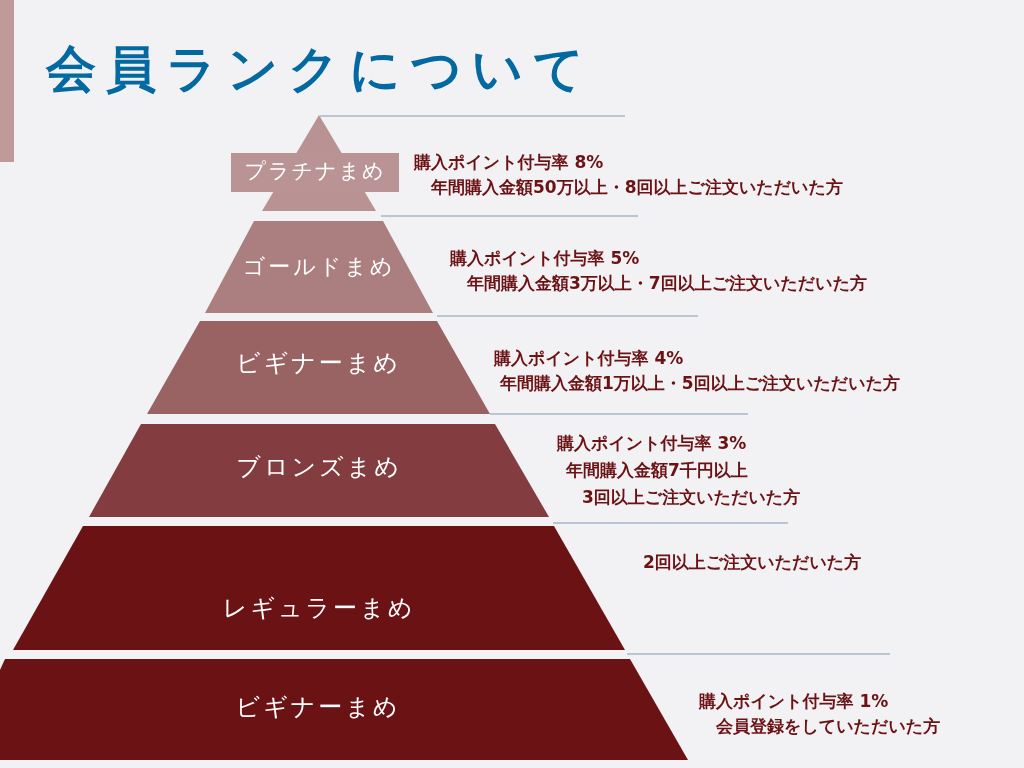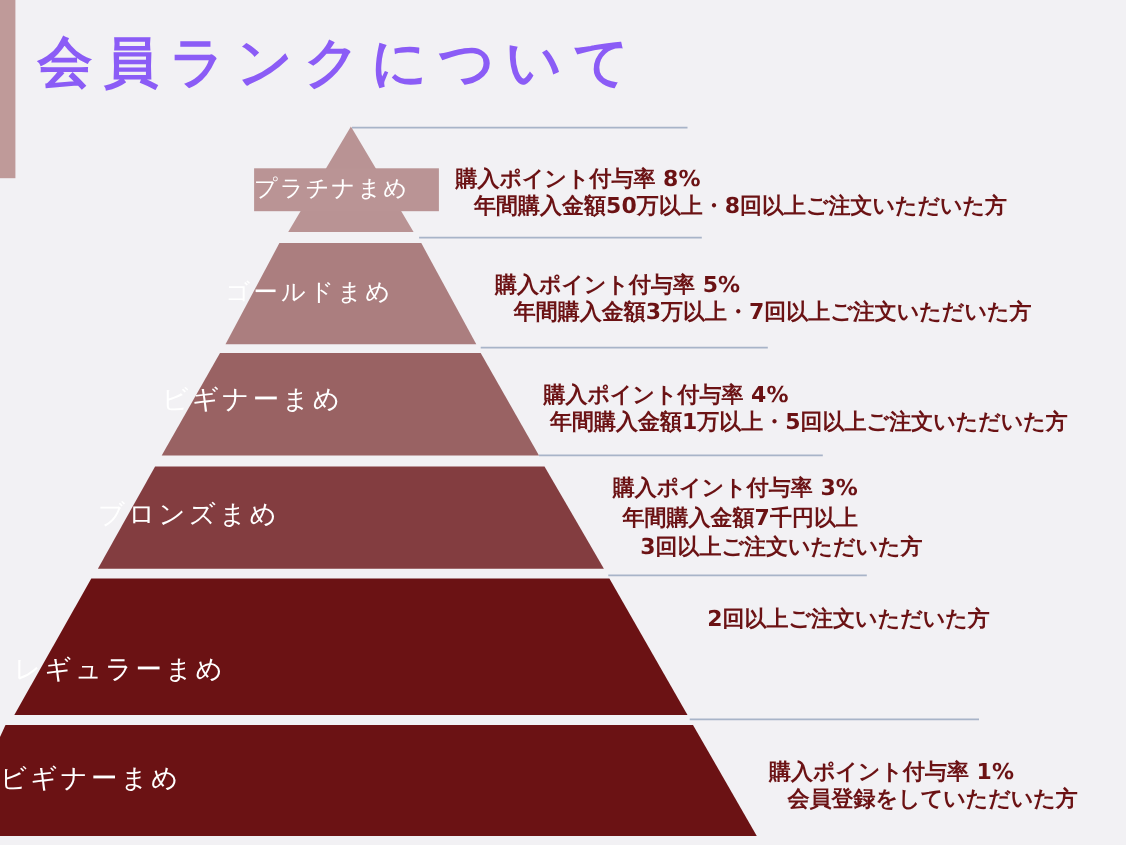--- a/index.html
+++ b/index.html
@@ -3,35 +3,35 @@
 <meta charset="utf-8">
 <style>
   html, body { margin:0; padding:0; }
   body {
     width:1024px; height:768px; overflow:hidden; position:relative;
     background:#f2f1f4;
     font-family:"DejaVu Sans", sans-serif;
   }
   .accent-bar { position:absolute; left:0; top:0; width:14px; height:162px; background:#bf9a99; }
   .title {
-    position:absolute; left:30px; top:18px; margin:4px;
-    font-size:50px; font-weight:bold; color:#8b5cf6; letter-spacing:10px;
+    position:absolute; left:30px; top:18px; margin:16px;
+    font-size:50px; font-weight:bold; color:#0369a1; letter-spacing:10px;
     line-height:70px; white-space:nowrap;
   }
   svg.pyramid { position:absolute; left:0; top:0; }
   .tier-label {
     position:absolute; color:#ffffff; font-size:24px; letter-spacing:3px;
-    white-space:nowrap; text-align:left; line-height:30px;
+    white-space:nowrap; text-align:center; line-height:30px;
   }
   .plat-box {
     position:absolute; left:231px; top:153px; width:168px; height:39px;
     background:#ba9495;
   }
   .desc {
-    position:absolute; color:#6b1214; font-weight:bold; font-size:20px;
+    position:absolute; color:#6b1214; font-weight:bold; font-size:17px;
     line-height:25px; white-space:nowrap;
   }
   .desc span { display:block; }
 </style>
 </head>
 <body>
 
 <div class="accent-bar"></div>
 <h1 class="title">会員ランクについて</h1>
 

